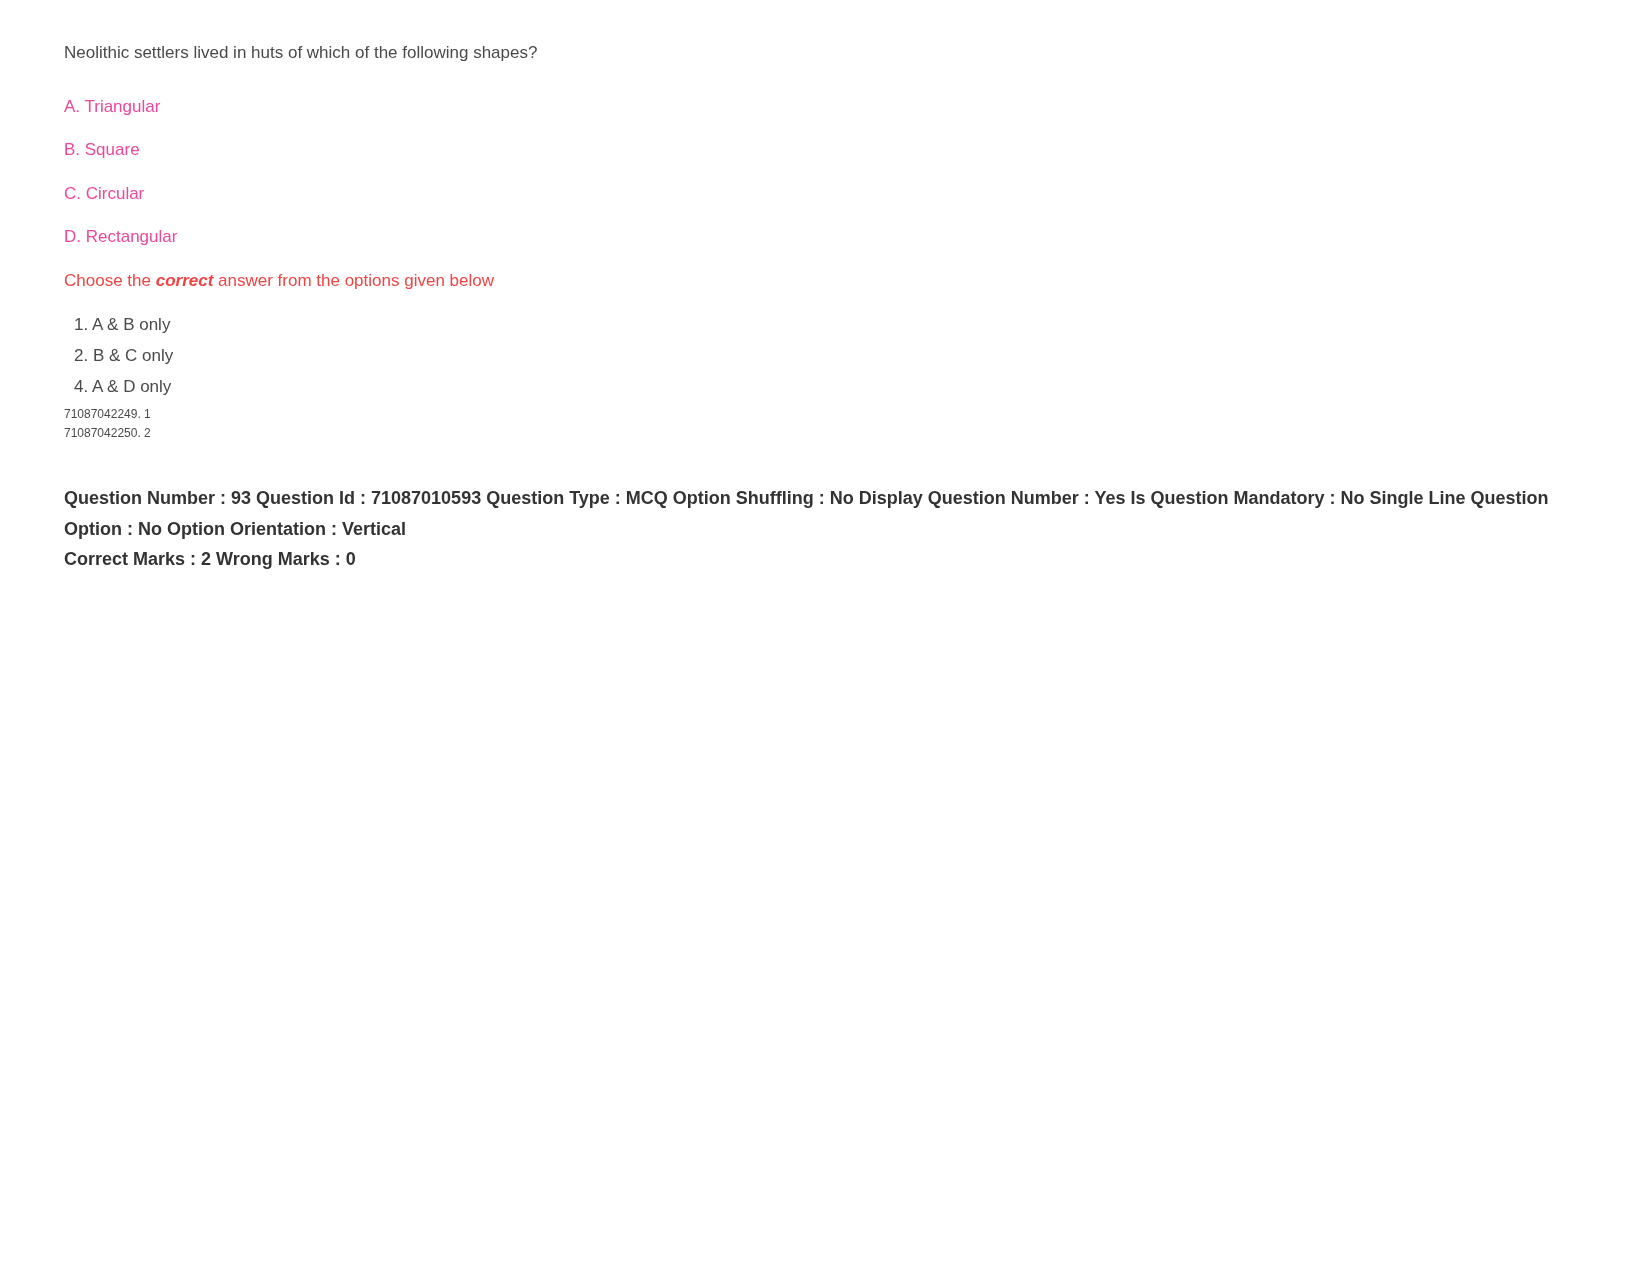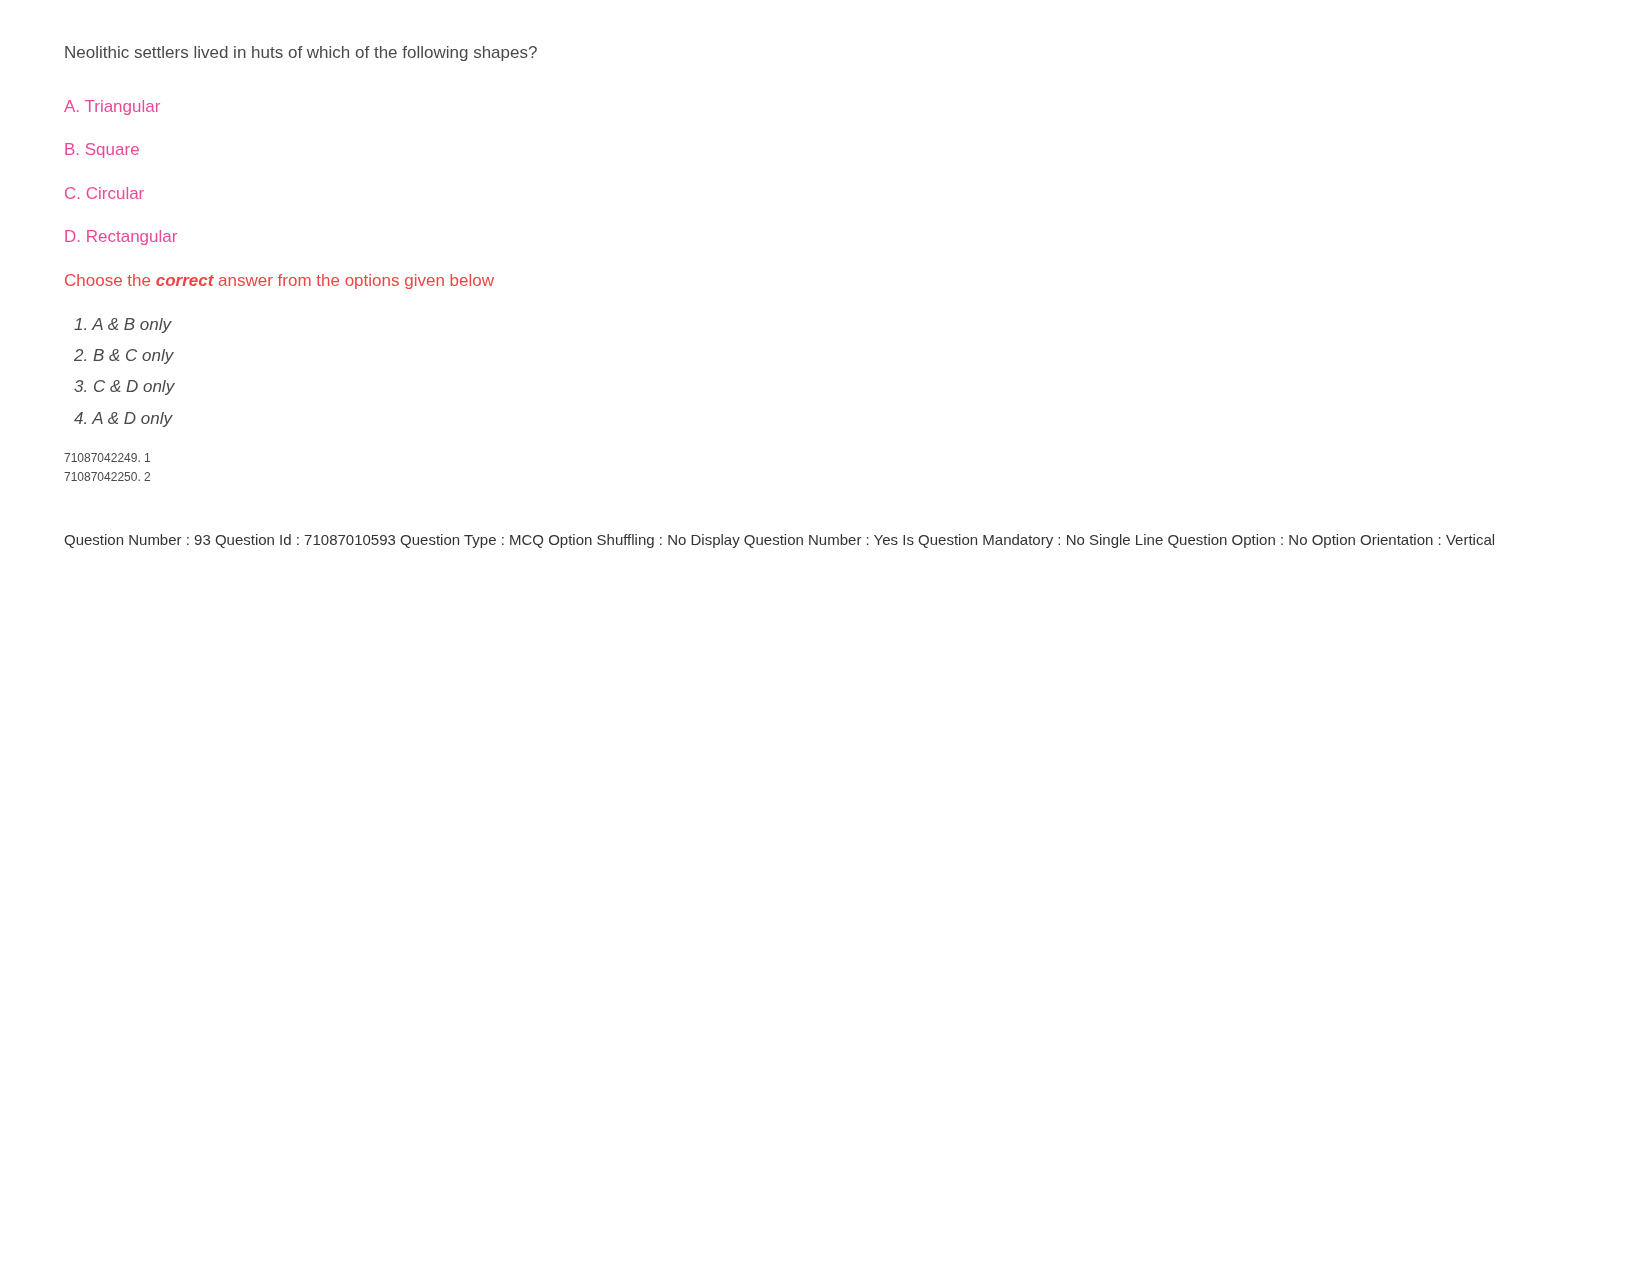--- a/index.html
+++ b/index.html
@@ -36,22 +36,21 @@
       margin-bottom: 18px;
       margin-top: 10px;
       line-height: 1.5;
     }
     .choose-text .bold-correct {
       font-weight: bold;
       font-style: italic;
     }
     .sub-options {
       margin-left: 10px;
-      margin-bottom: 17px;
-      font-style: italic;
+      margin-bottom: 4px;
     }
     .sub-option-item {
       font-size: 17px;
       color: #4a4a4a;
       margin-bottom: 4px;
       line-height: 1.6;
     }
     .options-label {
       font-size: 17px;
       font-weight: bold;
@@ -61,22 +60,22 @@
     .option-id-item {
       font-size: 12px;
       color: #4a4a4a;
       line-height: 1.6;
     }
     .meta-section {
       margin-top: 40px;
       border-top: none;
     }
     .meta-line {
-      font-size: 15px;
-      font-weight: normal;
+      font-size: 18px;
+      font-weight: bold;
       color: #333333;
       line-height: 1.7;
     }
   </style>
 </head>
 <body>
 
 <div class="page-container">
 
   <p class="question-text">Neolithic settlers lived in huts of which of the following shapes?</p>
@@ -86,24 +85,24 @@
   <p class="option-item">C. Circular</p>
   <p class="option-item">D. Rectangular</p>
 
   <p class="choose-text">
     <span>Choose the </span><span class="bold-correct">correct</span><span> answer from the options given below</span>
   </p>
 
   <div class="sub-options">
     <p class="sub-option-item">1. A &amp; B only</p>
     <p class="sub-option-item">2. B &amp; C only</p>
-    <p class="sub-option-item">3. C &amp; D only</p>
     <p class="sub-option-item">4. A &amp; D only</p>
   </div>
 
   <p class="option-id-item">71087042249. 1</p>
   <p class="option-id-item">71087042250. 2</p>
 
   <div class="meta-section">
     <p class="meta-line">Question Number : 93 Question Id : 71087010593 Question Type : MCQ Option Shuffling : No Display Question Number : Yes Is Question Mandatory : No Single Line Question Option : No Option Orientation : Vertical</p>
+    <p class="meta-line">Correct Marks : 2 Wrong Marks : 0</p>
   </div>
 
 </div>
 
 </body></html>

